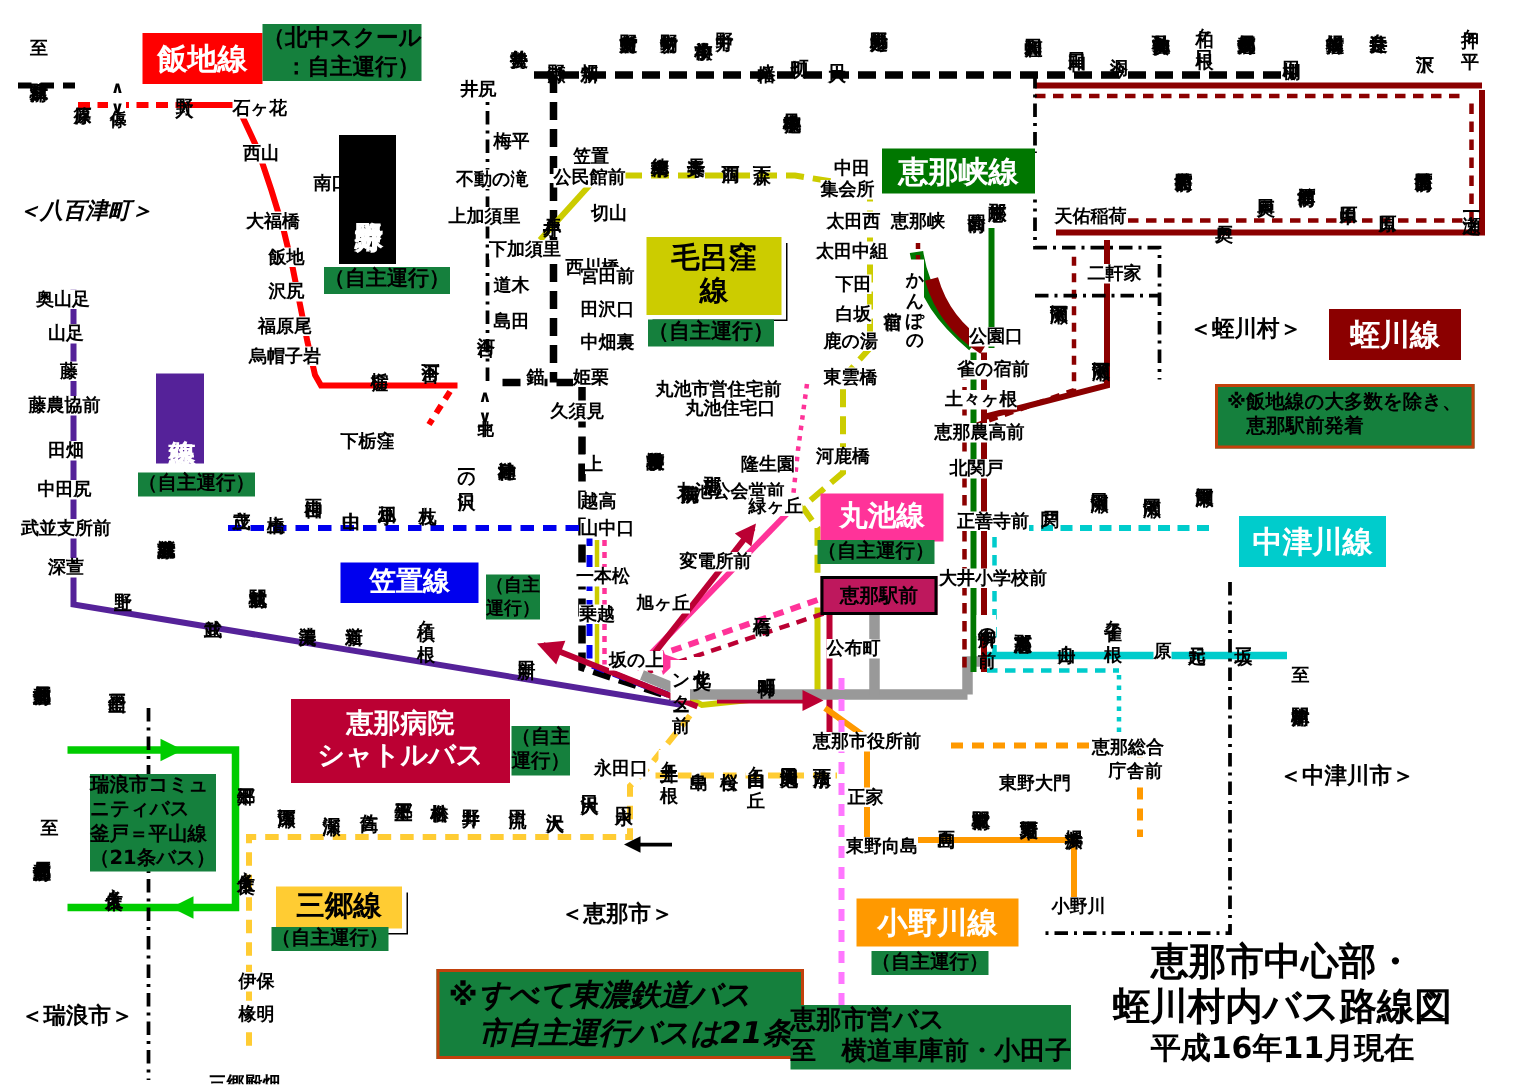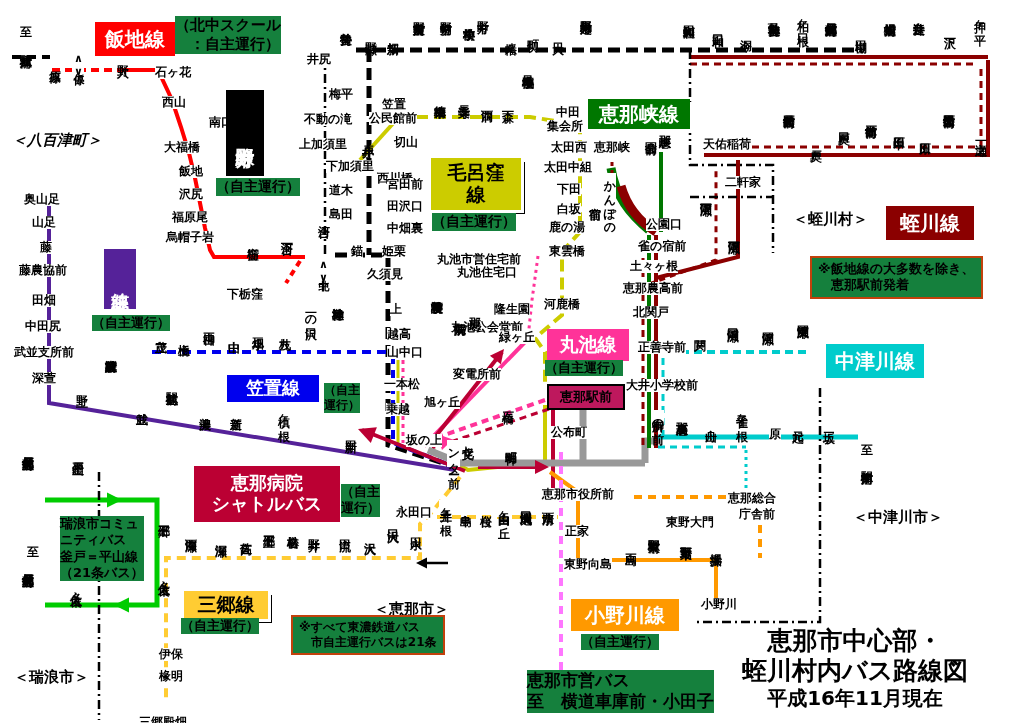--- a/index.html
+++ b/index.html
@@ -326,21 +326,21 @@
     <div class="note" style="left: 175px; top: 16px; font-size: 15px;">（北中スクール<br>　：自主運行）</div>
     <div class="note" style="left: 216px; top: 178px; font-size: 14px;">（自主運行）</div>
     <div class="note" style="left: 432px; top: 213px; font-size: 14px;">（自主運行）</div>
     <div class="note" style="left: 92px; top: 315px; font-size: 13px;">（自主運行）</div>
     <div class="note" style="left: 324px; top: 383px; font-size: 12px;">（自主<br>運行）</div>
     <div class="note" style="left: 545px; top: 360px; font-size: 13px;">（自主運行）</div>
     <div class="note" style="left: 341px; top: 484px; font-size: 13px;">（自主<br>運行）</div>
     <div class="note" style="left: 181px; top: 618px; font-size: 13px;">（自主運行）</div>
     <div class="note" style="left: 581px; top: 634px; font-size: 13px;">（自主運行）</div>
     <div class="note boxed" style="left: 810px; top: 256px; font-size: 13px;">※飯地線の大多数を除き、<br>　恵那駅前発着</div>
-    <div class="note boxed" style="left: 291px; top: 615px; font-size: 12px;">※すべて東濃鉄道バス<br>　市自主運行バスは21条</div>
+    <div class="note boxed" style="left: 291px; top: 646px; font-size: 20px; font-style: italic;">※すべて東濃鉄道バス<br>　市自主運行バスは21条</div>
     <div class="note" style="left: 60px; top: 516px; font-size: 13px;">瑞浪市コミュ<br>ニティバス<br>釜戸＝平山線<br>（21条バス）</div>
     <div class="note" style="left: 527px; top: 670px; font-size: 17px;">恵那市営バス<br>至　横道車庫前・小田子</div>
     <div class="region" style="left: 12px; top: 131px; font-style: italic;">＜八百津町＞</div>
     <div class="region" style="left: 793px; top: 210px;">＜蛭川村＞</div>
     <div class="region" style="left: 853px; top: 508px;">＜中津川市＞</div>
     <div class="region" style="left: 374px; top: 600px;">＜恵那市＞</div>
     <div class="region" style="left: 14px; top: 668px;">＜瑞浪市＞</div>
     <div class="stationbox" style="left: 547px; top: 384px; width: 74px; height: 22px; font-size: 13px;">恵那駅前</div>
   </div>
 

